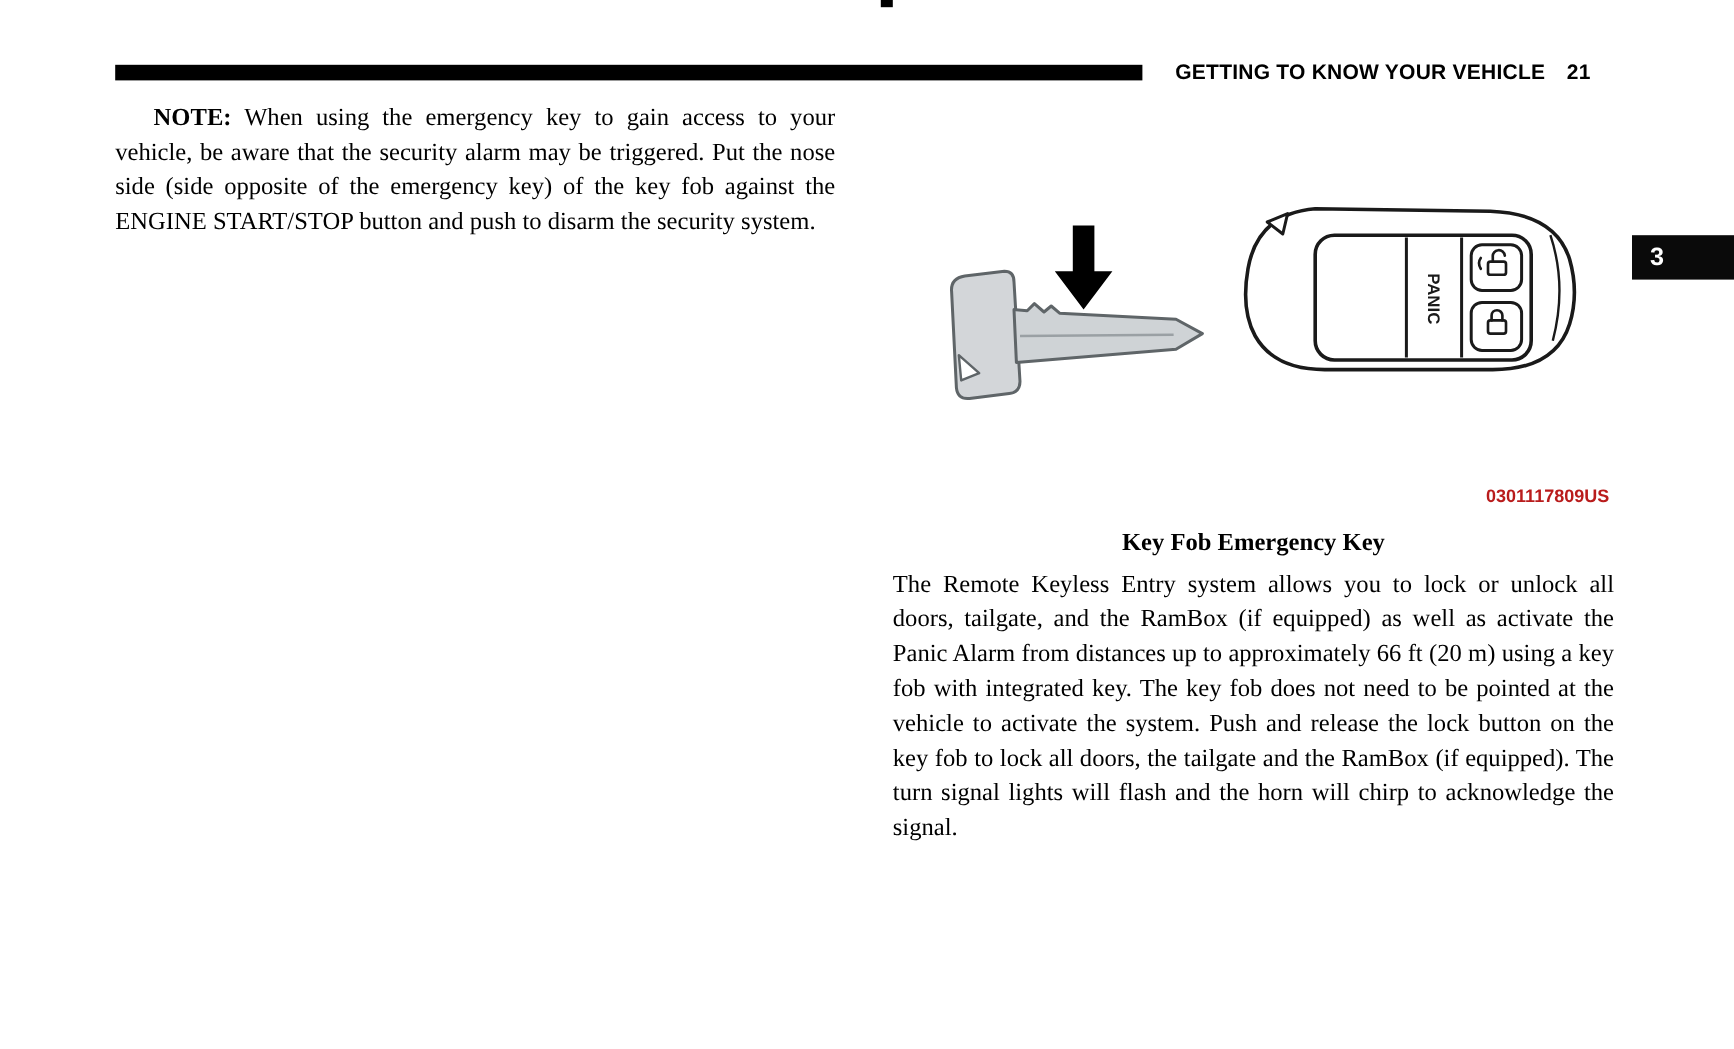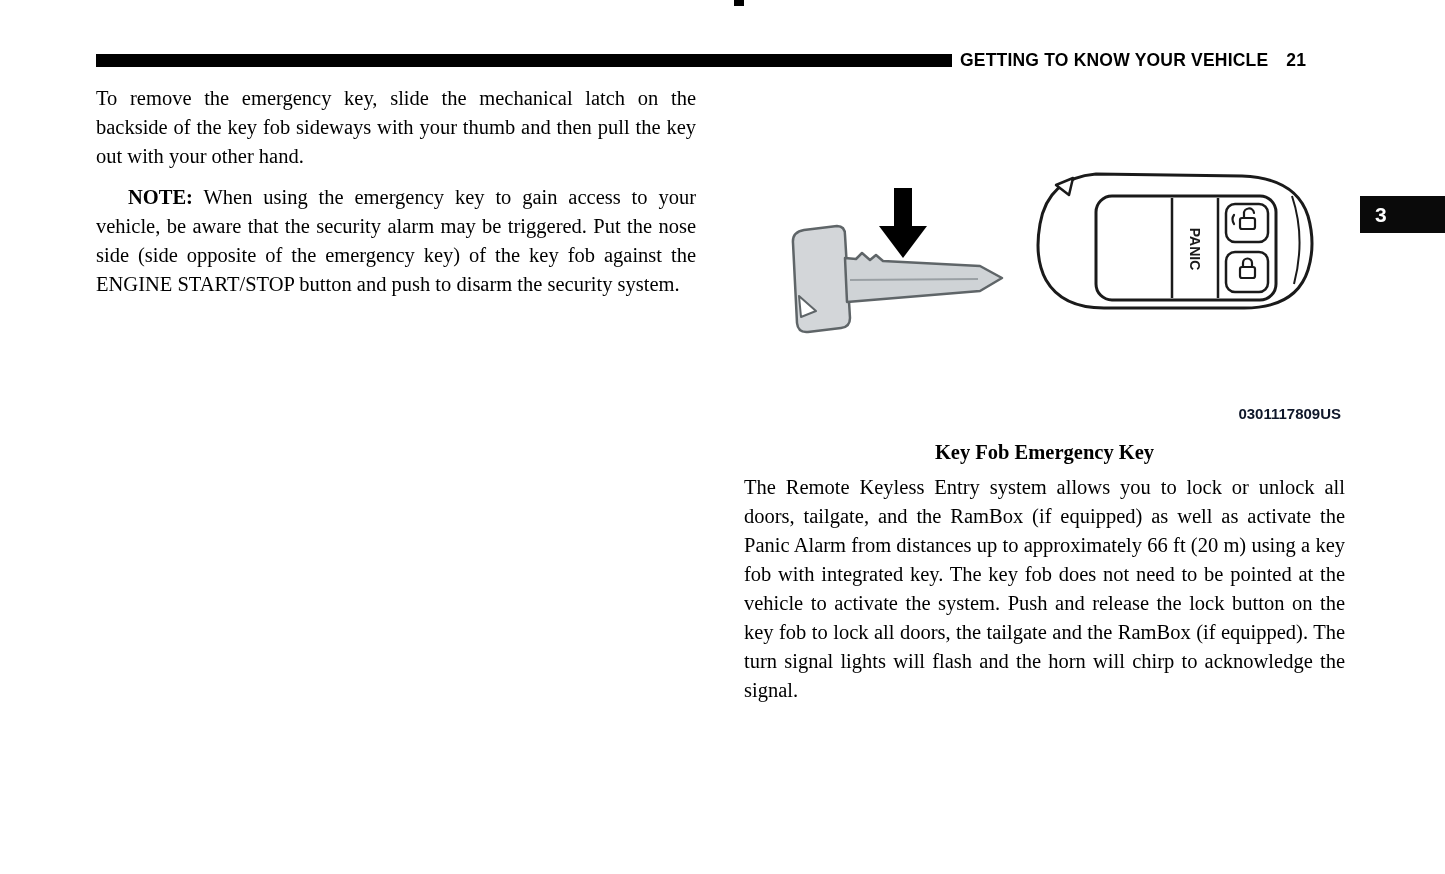--- a/index.html
+++ b/index.html
@@ -10,25 +10,25 @@
     font-family: "Liberation Serif", serif;
     color: #000;
   }
   .abs { position: absolute; }
   .body-text { font-size: 20.5px; line-height: 29px; text-align: justify; }
   .body-text p + p { margin-top: 12px; }
   .note-label { font-weight: bold; margin-left: 32px; }
   .header-text {
     font-family: "Liberation Sans", sans-serif;
     font-weight: bold; font-size: 17.5px; line-height: 21px;
-    text-align: left; letter-spacing: 0.2px;
+    text-align: center; letter-spacing: 0.2px;
   }
   .figure-code {
     font-family: "Liberation Sans", sans-serif;
-    font-weight: bold; font-size: 15px; text-align: right; color: #0f172a;
+    font-weight: bold; font-size: 15px; text-align: right; color: #b91c1c;
   }
   .figure-caption {
     font-weight: bold; font-size: 20.5px; text-align: center;
   }
   .section-tab {
     background: #0a0a0a; color: #fff;
     font-family: "Liberation Sans", sans-serif;
     font-weight: bold; font-size: 21px; line-height: 37px;
     padding-left: 15px;
   }
@@ -42,21 +42,20 @@
 
 <div class="abs header-text" style="left:960px; top:50px; width:385px;">
   <span>GETTING TO KNOW YOUR VEHICLE</span><span style="margin-left:18px;">21</span>
 </div>
 
 <div class="abs section-tab" style="left:1360px; top:196px; width:85px; height:37px;">
   <span>3</span>
 </div>
 
 <div class="abs body-text" style="left:96px; top:84px; width:600px;">
-  <p>To remove the emergency key, slide the mechanical latch on the backside of the key fob sideways with your thumb and then pull the key out with your other hand.</p>
   <p><span class="note-label">NOTE:</span> <span>When using the emergency key to gain access to your vehicle, be aware that the security alarm may be triggered. Put the nose side (side opposite of the emergency key) of the key fob against the ENGINE START/STOP button and push to disarm the security system.</span></p>
 </div>
 
 <svg class="abs" style="left:744px; top:112px;" width="600" height="300" viewBox="0 0 600 300">
 
   <path d="M150,76 h18 v38 h15 l-24,32 -24,-32 h15 z" fill="#000"></path>
 
   <g stroke="#5f6568" stroke-width="2.5" stroke-linejoin="round">
     <path d="M60,118 L93,114 Q101,114 101,123 L106,206 Q106,215 97,216 L64,220 Q54,221 53,211 L49,131 Q48,120 60,118 Z" fill="#d3d6d9"></path>
     <path d="M55,184 l17,15 -15,6 z" fill="#ffffff" stroke-width="2"></path>

